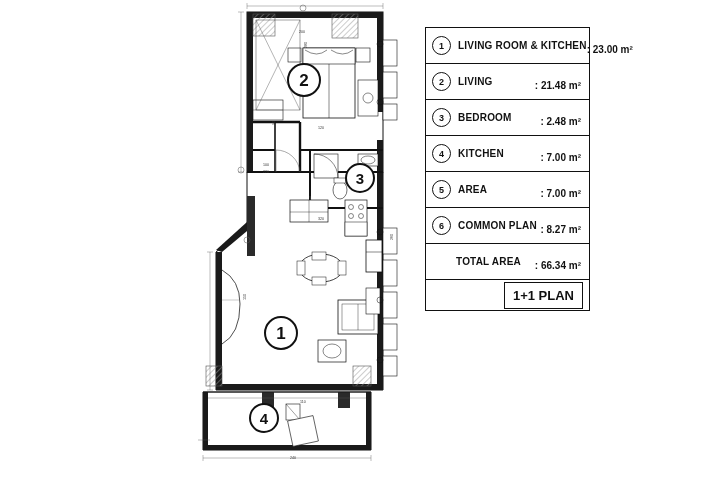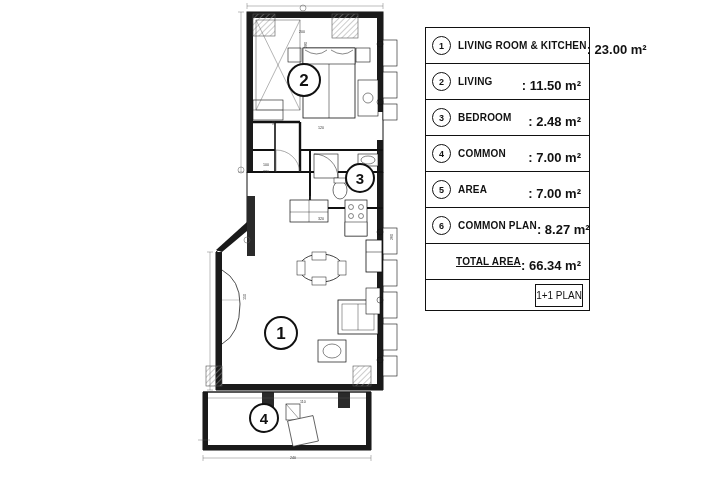--- a/index.html
+++ b/index.html
@@ -87,43 +87,42 @@
   .legend-label {
     flex: 1 1 auto;
     font-size: 10px;
     font-weight: bold;
     letter-spacing: 0.2px;
     color: #111;
     white-space: nowrap;
   }
   .legend-value {
     flex: 0 0 auto;
-    font-size: 13px;
+    font-size: 10px;
     font-weight: bold;
     color: #111;
     white-space: nowrap;
     padding-right: 2px;
     margin-top: 8px;
   }
   .legend-row.total .legend-label {
     margin-left: 24px;
-    text-decoration: underline;
   }
   .legend-row.plan-type {
     height: 30px;
     justify-content: flex-end;
     border-bottom: none;
     padding: 0;
   }
   .plan-type-box {
     border: 1px solid #111;
-    font-size: 10px;
-    font-weight: normal;
-    color: #111;
-    padding: 5px 0;
+    font-size: 13px;
+    font-weight: bold;
+    color: #111;
+    padding: 5px 8px;
     margin: 0 6px 0 0;
     background: #fff;
   }
 
   
   .annot {
     position: absolute;
     font-size: 3.6px;
     color: #333;
     font-family: "Liberation Sans", sans-serif;
@@ -330,32 +329,32 @@
 
     <div class="legend-row">
       <div class="legend-num">1</div>
       <div class="legend-label">LIVING ROOM &amp; KITCHEN</div>
       <div class="legend-value">: 23.00 m²</div>
     </div>
 
     <div class="legend-row">
       <div class="legend-num">2</div>
       <div class="legend-label">LIVING</div>
-      <div class="legend-value">: 11.50 m²</div>
+      <div class="legend-value">: 21.48 m²</div>
     </div>
 
     <div class="legend-row">
       <div class="legend-num">3</div>
       <div class="legend-label">BEDROOM</div>
       <div class="legend-value">: 2.48 m²</div>
     </div>
 
     <div class="legend-row">
       <div class="legend-num">4</div>
-      <div class="legend-label">COMMON</div>
+      <div class="legend-label">KITCHEN</div>
       <div class="legend-value">: 7.00 m²</div>
     </div>
 
     <div class="legend-row">
       <div class="legend-num">5</div>
       <div class="legend-label">AREA</div>
       <div class="legend-value">: 7.00 m²</div>
     </div>
 
     <div class="legend-row">

